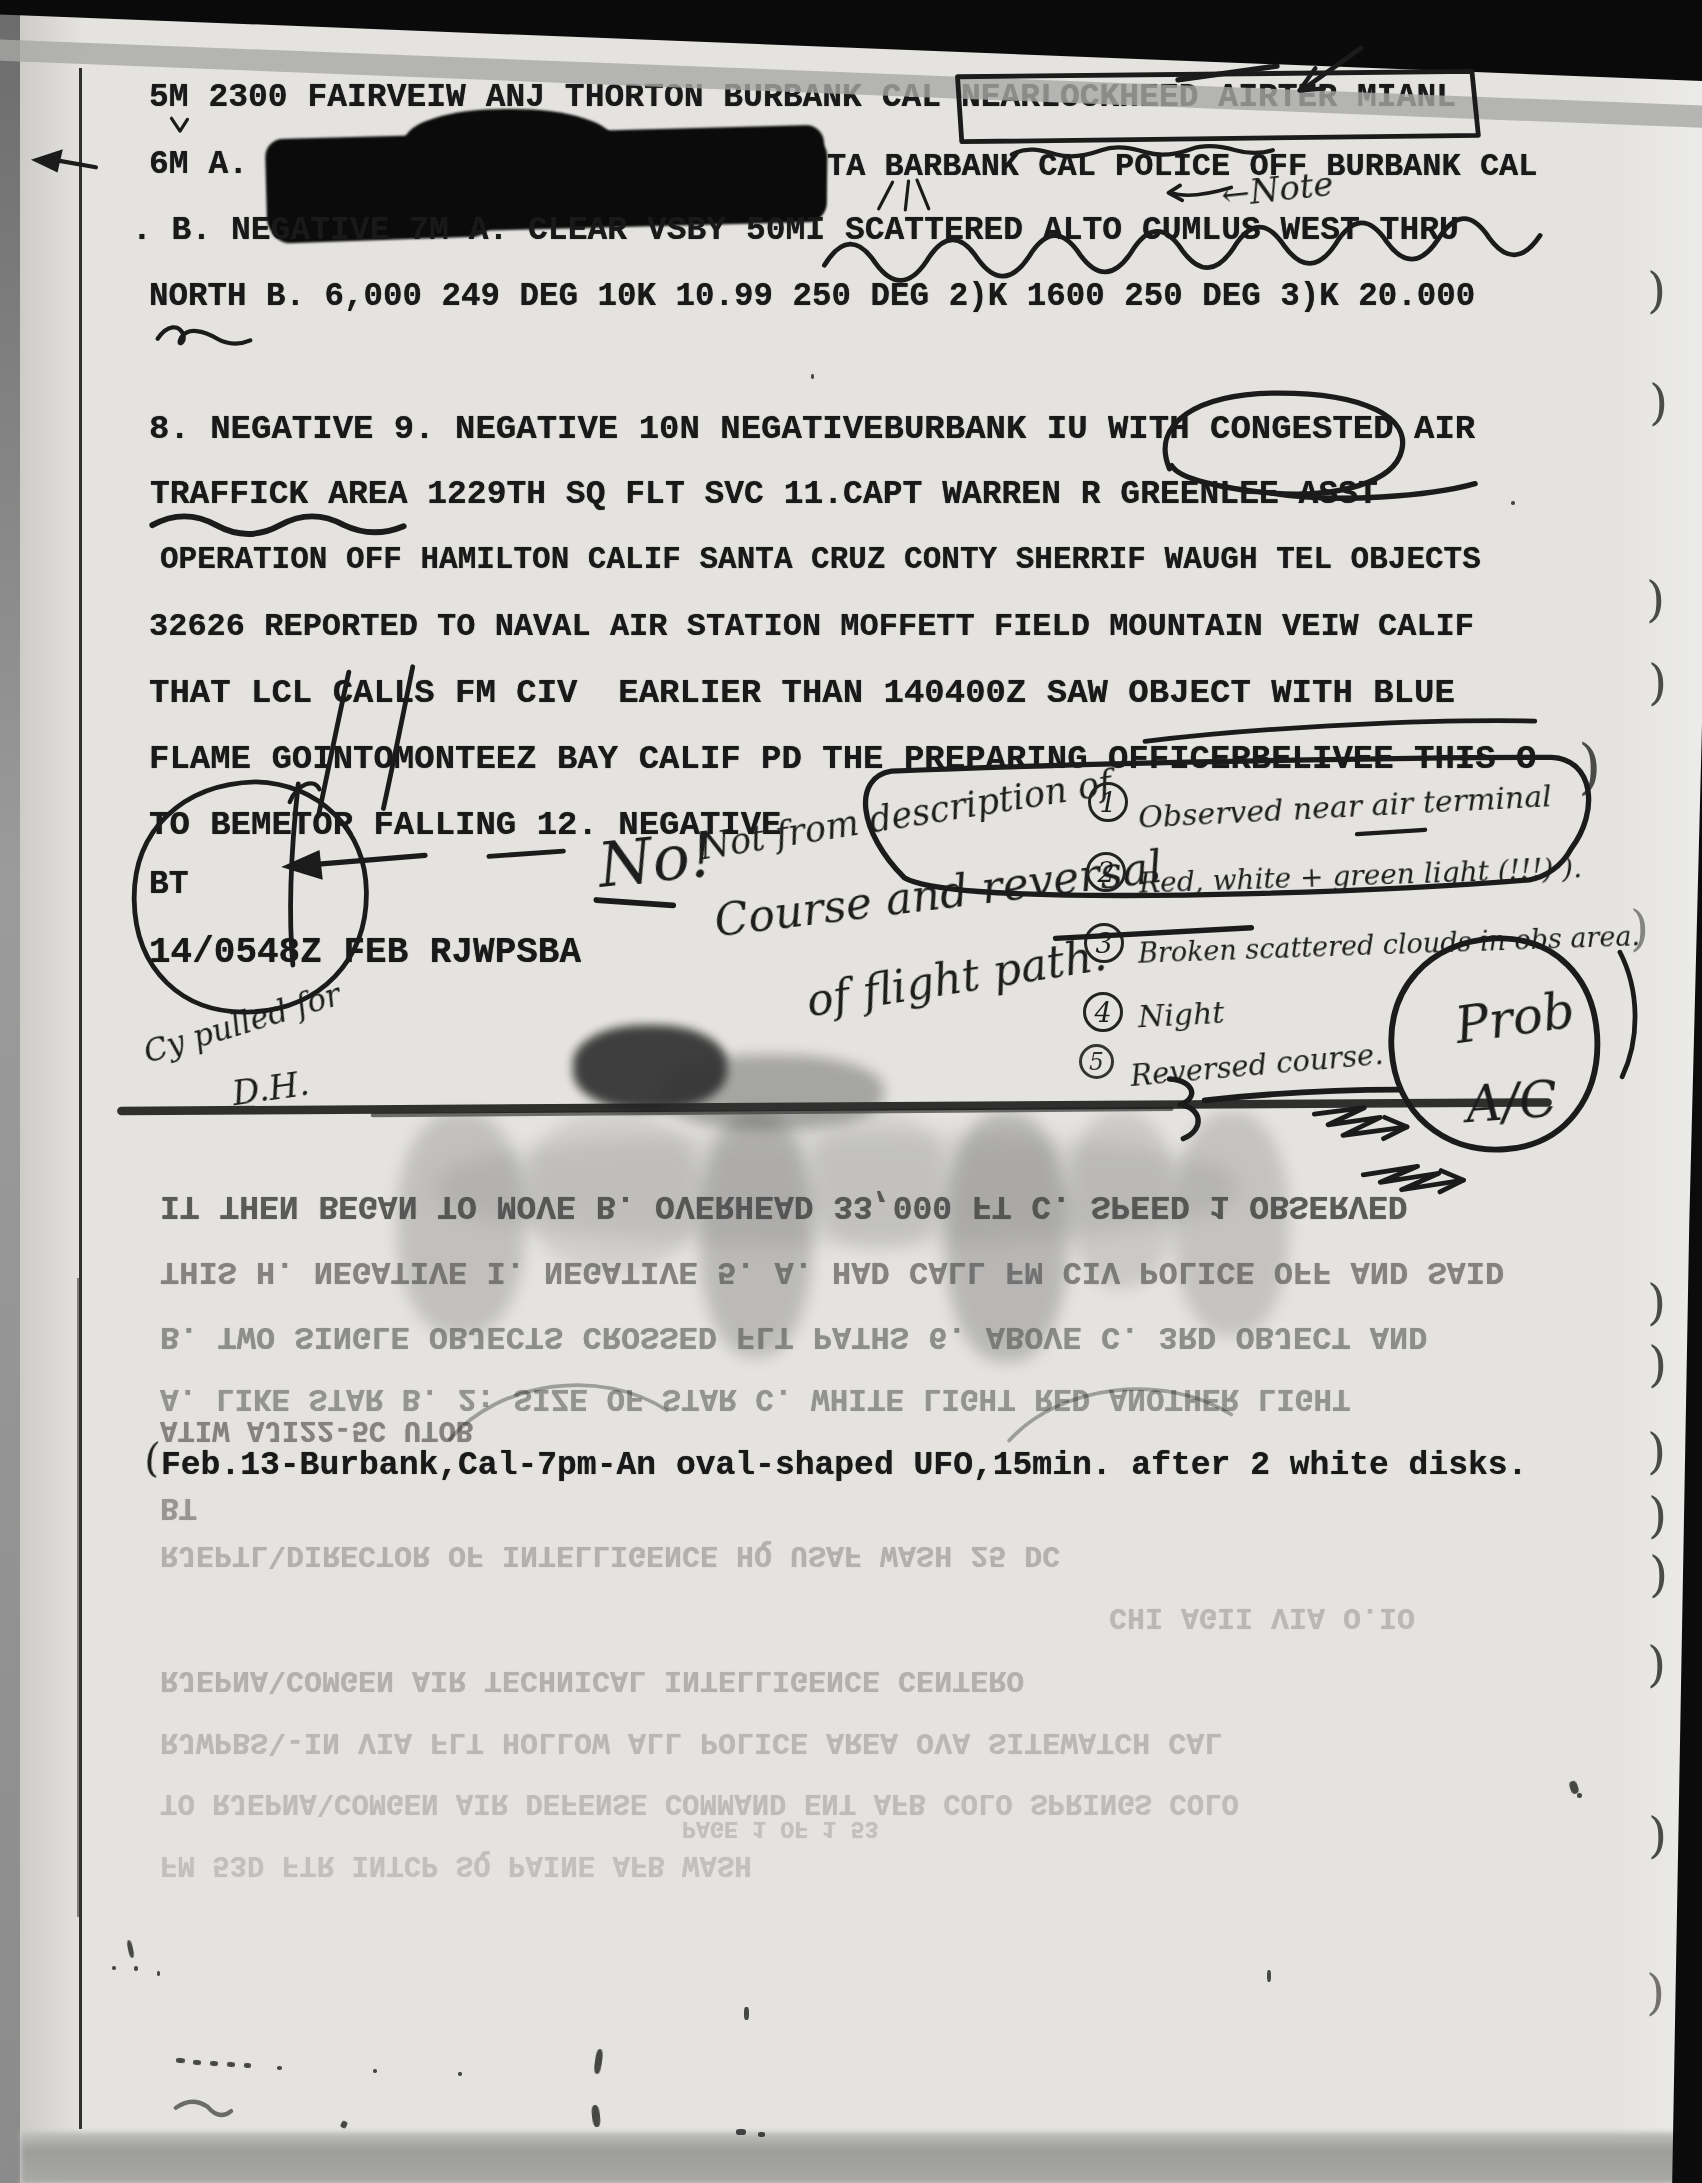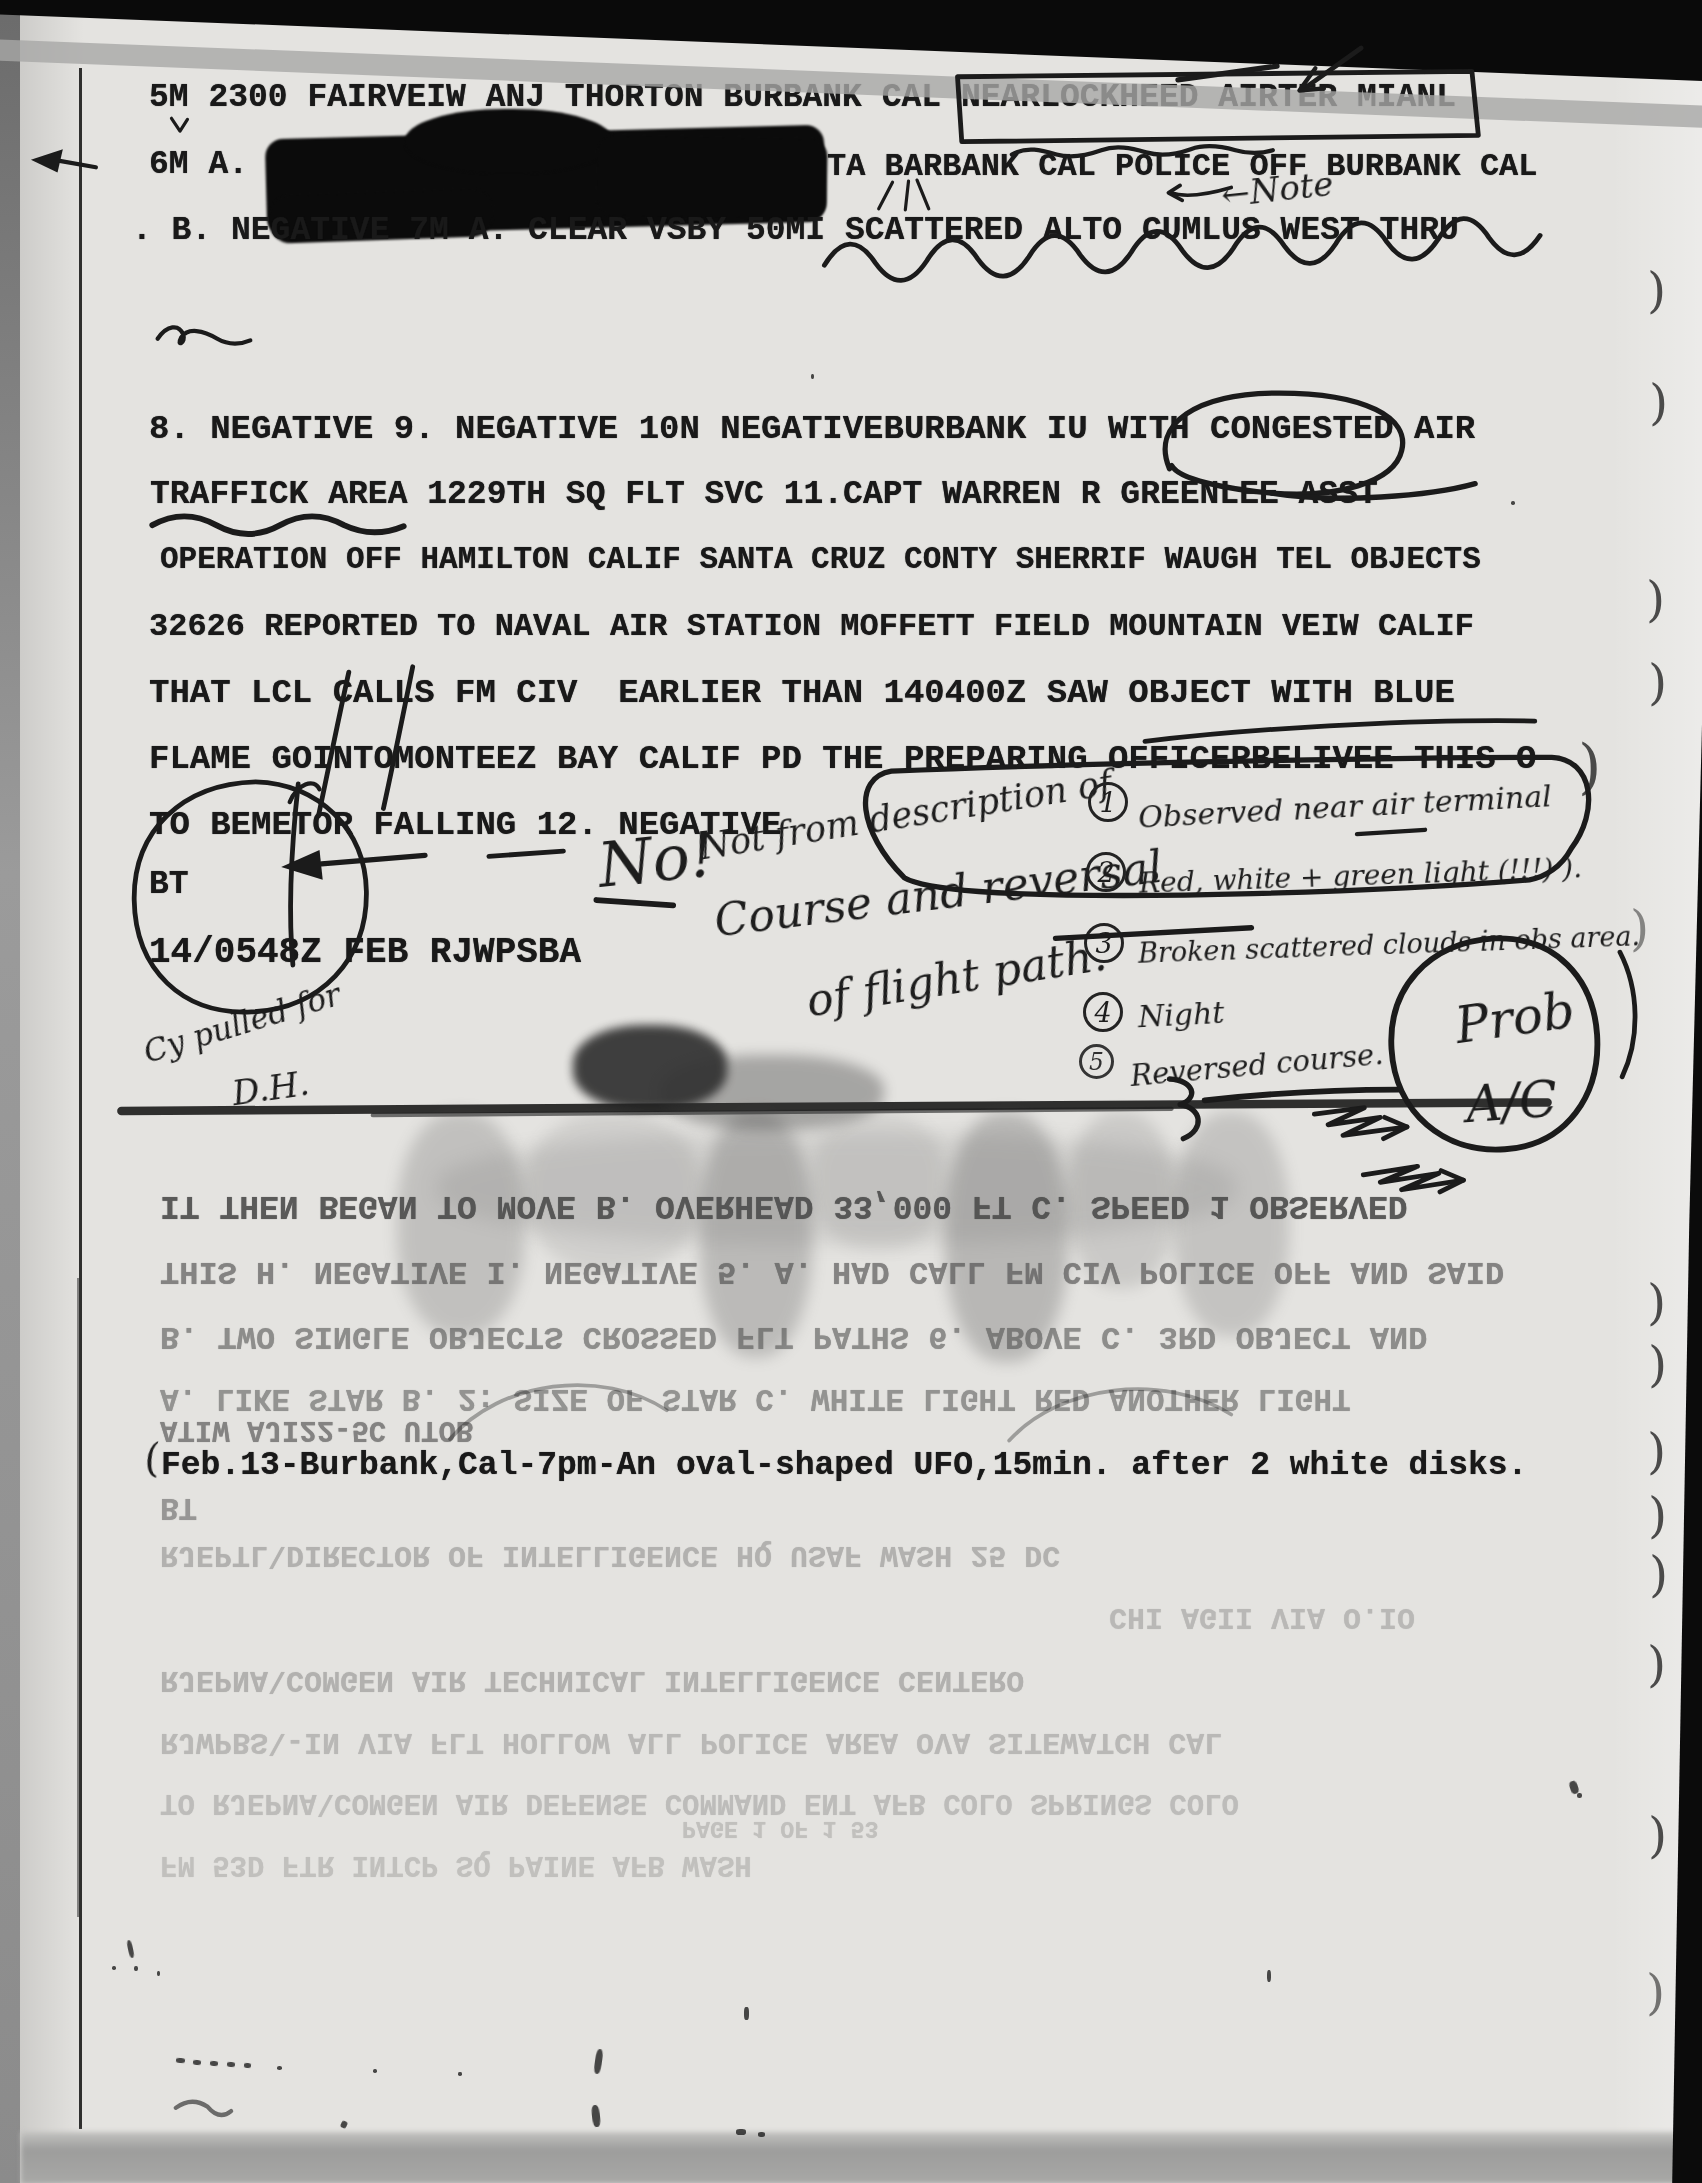--- a/index.html
+++ b/index.html
@@ -59,20 +59,21 @@
 <div class="redact" style="left:266px;top:132px;width:559px;height:97px;border-radius:18px;transform:rotate(-1.5deg);"></div>
 <div class="redact" style="left:405px;top:109px;width:208px;height:65px;border-radius:48%;"></div>
 <div class="redact" style="left:597px;top:137px;width:230px;height:81px;border-radius:18px;transform:rotate(1deg);"></div>
 <div class="redact" style="left:269px;top:192px;width:224px;height:48px;border-radius:21px;transform:rotate(-2deg);"></div>
 
 <div id="content">
     <div class="typed" style="left: 149px; top: 79px; font-size: 33px;">5M 2300 FAIRVEIW ANJ THORTON BURBANK CAL NEARLOCKHEED AIRTER MIANL</div>
     <div class="typed" style="left: 149px; top: 146px; font-size: 33px;">6M A.</div>
     <div class="typed" style="left: 827px; top: 148px; font-size: 32px;">TA BARBANK CAL POLICE OFF BURBANK CAL</div>
     <div class="typed" style="left: 132px; top: 212px; font-size: 33px;">. B. NEGATIVE 7M A. CLEAR VSBY 50MI SCATTERED ALTO CUMLUS WEST THRU</div>
+    <div class="typed" style="left: 149px; top: 278px; font-size: 32.5px;">NORTH B. 6,000 249 DEG 10K 10.99 250 DEG 2)K 1600 250 DEG 3)K 20.000</div>
     <div class="typed" style="left: 149px; top: 410px; font-size: 34px;">8. NEGATIVE 9. NEGATIVE 10N NEGATIVEBURBANK IU WITH CONGESTED AIR</div>
     <div class="typed" style="left: 150px; top: 476px; font-size: 33px;">TRAFFICK AREA 1229TH SQ FLT SVC 11.CAPT WARREN R GREENLEE ASST</div>
     <div class="typed" style="left: 160px; top: 542px; font-size: 31px;">OPERATION OFF HAMILTON CALIF SANTA CRUZ CONTY SHERRIF WAUGH TEL OBJECTS</div>
     <div class="typed" style="left: 149px; top: 608px; font-size: 32px;">32626 REPORTED TO NAVAL AIR STATION MOFFETT FIELD MOUNTAIN VEIW CALIF</div>
     <div class="typed" style="left: 149px; top: 674px; font-size: 34px;">THAT LCL CALLS FM CIV  EARLIER THAN 140400Z SAW OBJECT WITH BLUE</div>
     <div class="typed" style="left: 149px; top: 740px; font-size: 34px;">FLAME GOINTOMONTEEZ BAY CALIF PD THE PREPARING OFFICERBELIVEE THIS O</div>
     <div class="typed" style="left: 149px; top: 806px; font-size: 34px;">TO BEMETOR FALLING 12. NEGATIVE</div>
     <div class="typed" style="left: 149px; top: 866px; font-size: 33px;">BT</div>
     <div class="typed" style="left: 149px; top: 932px; font-size: 36px;">14/0548Z FEB RJWPSBA</div>
     <div class="typed" style="left: 161px; top: 1447px; font-size: 33px; text-align: right;">Feb.13-Burbank,Cal-7pm-An oval-shaped UFO,15min. after 2 white disks.</div>

